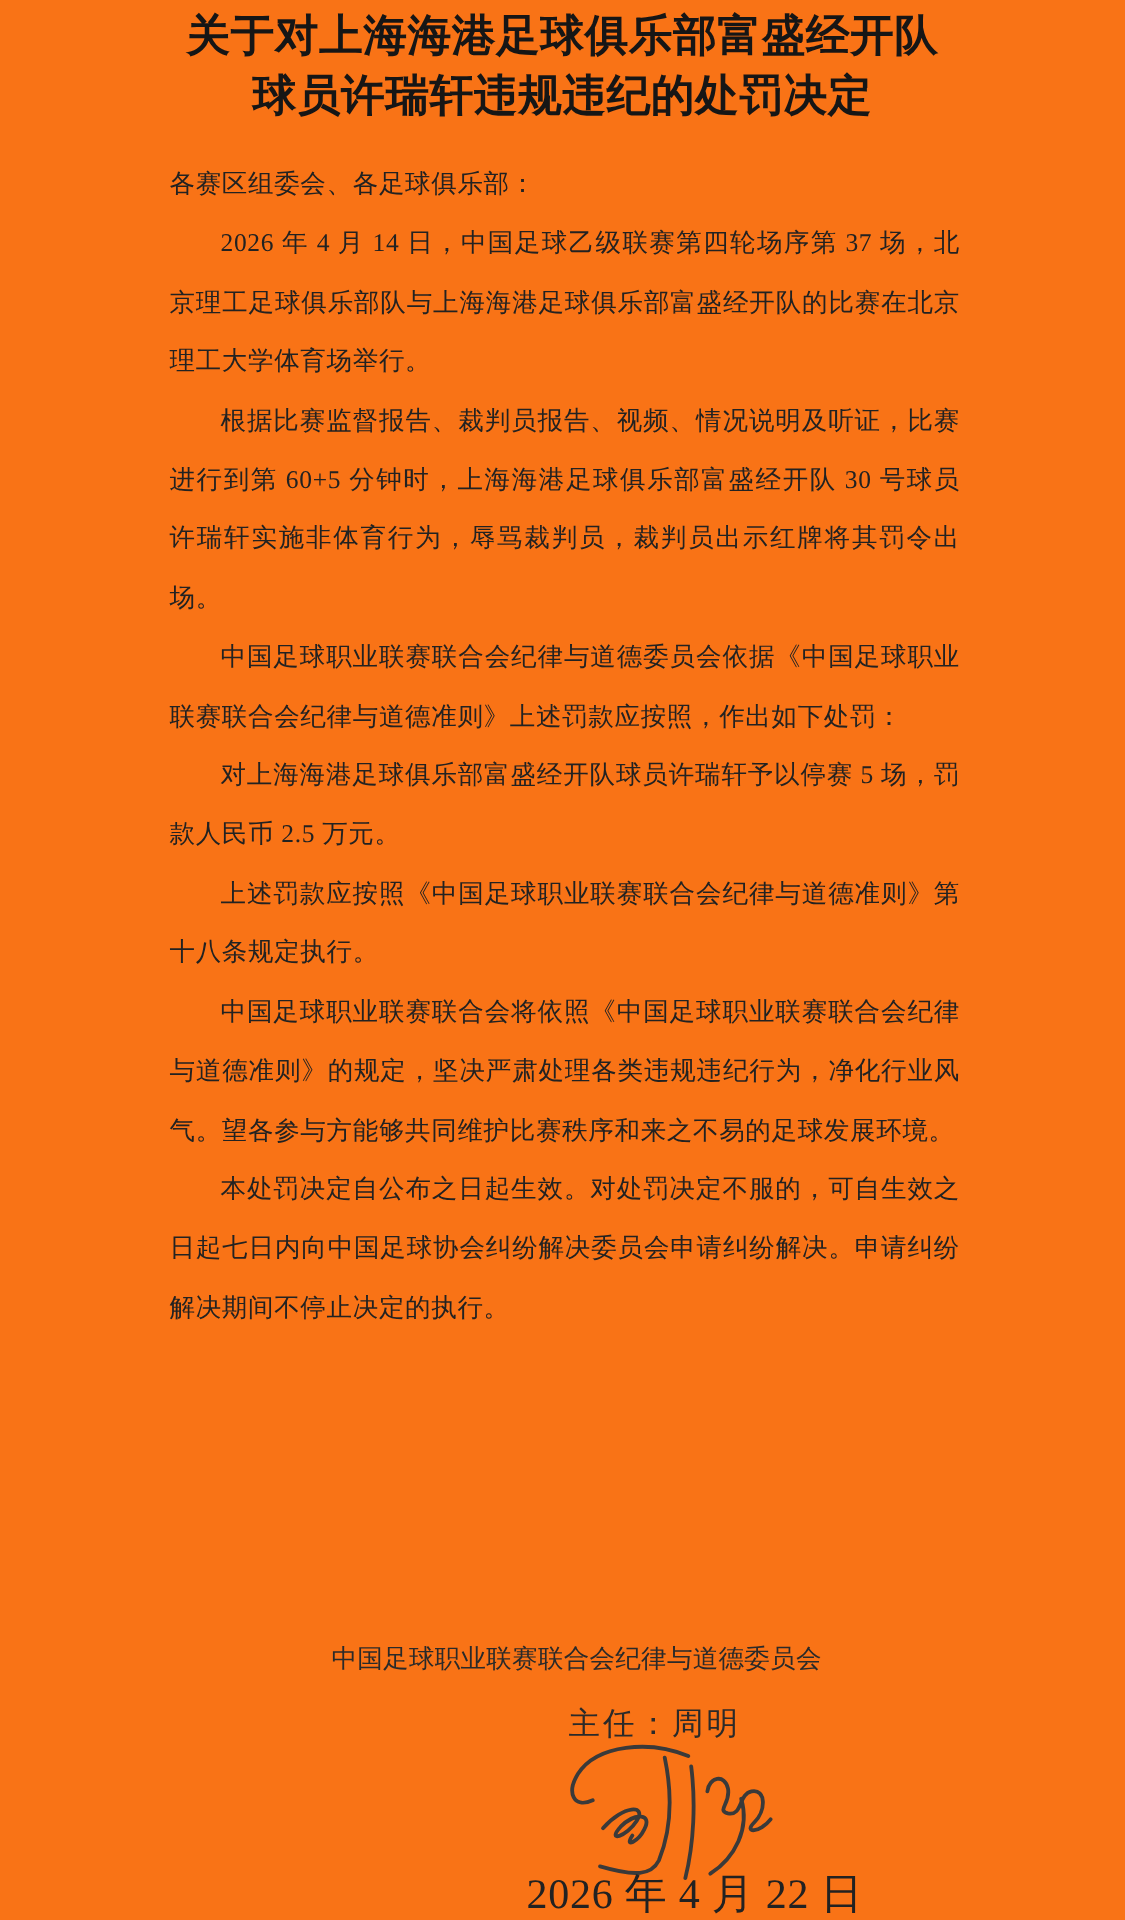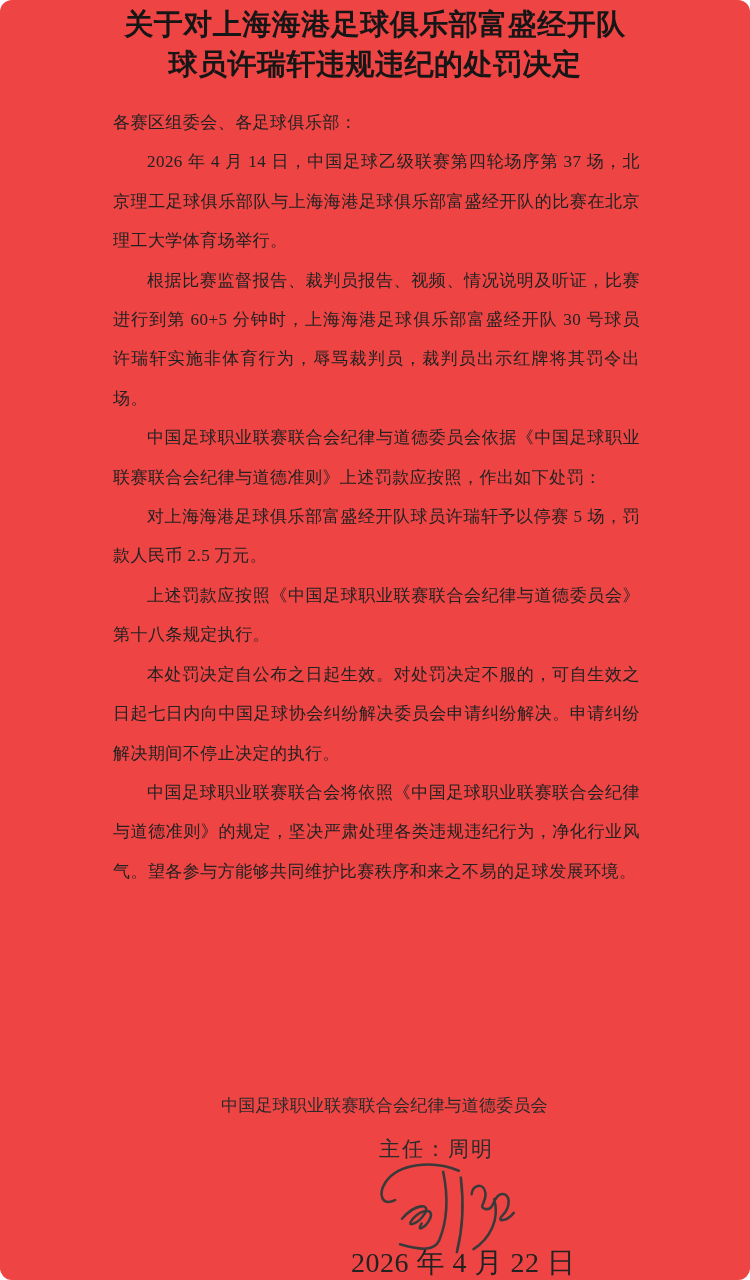--- a/index.html
+++ b/index.html
@@ -11,22 +11,21 @@
     height: 1280px;
     background: #fcfcfc;
     overflow: hidden;
     font-family: "Liberation Serif", "DejaVu Serif", serif;
     color: #1e1e1e;
   }
   .page {
     position: relative;
     width: 750px;
     height: 1280px;
-    background: #ef4444;
-    border-radius: 12px;
+    background: #f97316;
   }
   .doc-title {
     position: absolute;
     top: 4px;
     left: 0;
     width: 750px;
     margin: 0;
     text-align: center;
     font-size: 29px;
     font-weight: 700;
@@ -97,23 +96,23 @@
     <div>关于对上海海港足球俱乐部富盛经开队</div>
     <div>球员许瑞轩违规违纪的处罚决定</div>
   </h1>
 
   <div class="doc-body">
     <p class="salutation">各赛区组委会、各足球俱乐部：</p>
     <p class="para">2026 年 4 月 14 日，中国足球乙级联赛第四轮场序第 37 场，北京理工足球俱乐部队与上海海港足球俱乐部富盛经开队的比赛在北京理工大学体育场举行。</p>
     <p class="para">根据比赛监督报告、裁判员报告、视频、情况说明及听证，比赛进行到第 60+5 分钟时，上海海港足球俱乐部富盛经开队 30 号球员许瑞轩实施非体育行为，辱骂裁判员，裁判员出示红牌将其罚令出场。</p>
     <p class="para">中国足球职业联赛联合会纪律与道德委员会依据《中国足球职业联赛联合会纪律与道德准则》上述罚款应按照，作出如下处罚：</p>
     <p class="para">对上海海港足球俱乐部富盛经开队球员许瑞轩予以停赛 5 场，罚款人民币 2.5 万元。</p>
-    <p class="para">上述罚款应按照《中国足球职业联赛联合会纪律与道德委员会》第十八条规定执行。</p>
+    <p class="para">上述罚款应按照《中国足球职业联赛联合会纪律与道德准则》第十八条规定执行。</p>
+    <p class="para">中国足球职业联赛联合会将依照《中国足球职业联赛联合会纪律与道德准则》的规定，坚决严肃处理各类违规违纪行为，净化行业风气。望各参与方能够共同维护比赛秩序和来之不易的足球发展环境。</p>
     <p class="para">本处罚决定自公布之日起生效。对处罚决定不服的，可自生效之日起七日内向中国足球协会纠纷解决委员会申请纠纷解决。申请纠纷解决期间不停止决定的执行。</p>
-    <p class="para">中国足球职业联赛联合会将依照《中国足球职业联赛联合会纪律与道德准则》的规定，坚决严肃处理各类违规违纪行为，净化行业风气。望各参与方能够共同维护比赛秩序和来之不易的足球发展环境。</p>
   </div>
 
   <div class="signoff-committee">中国足球职业联赛联合会纪律与道德委员会</div>
 
   <div class="signoff-signer">主任：周明</div>
 
   <svg class="signature-svg" viewBox="0 0 160 100" fill="none" xmlns="http://www.w3.org/2000/svg">
     <g stroke="#3a3a3a" stroke-width="2.6" stroke-linecap="round" stroke-linejoin="round" fill="none">
 
       <path d="M88 13 C62 2 26 5 13 25 C5 38 10 49 23 43"></path>

